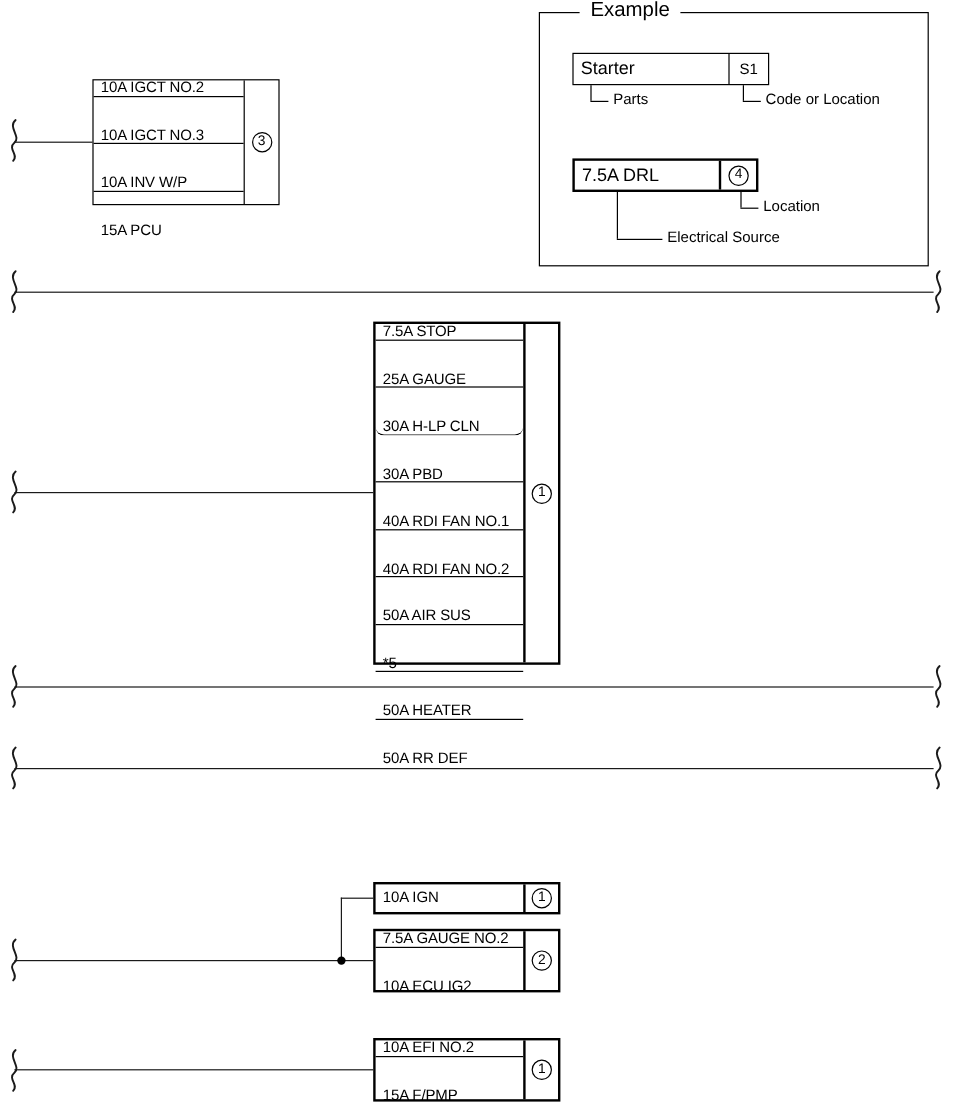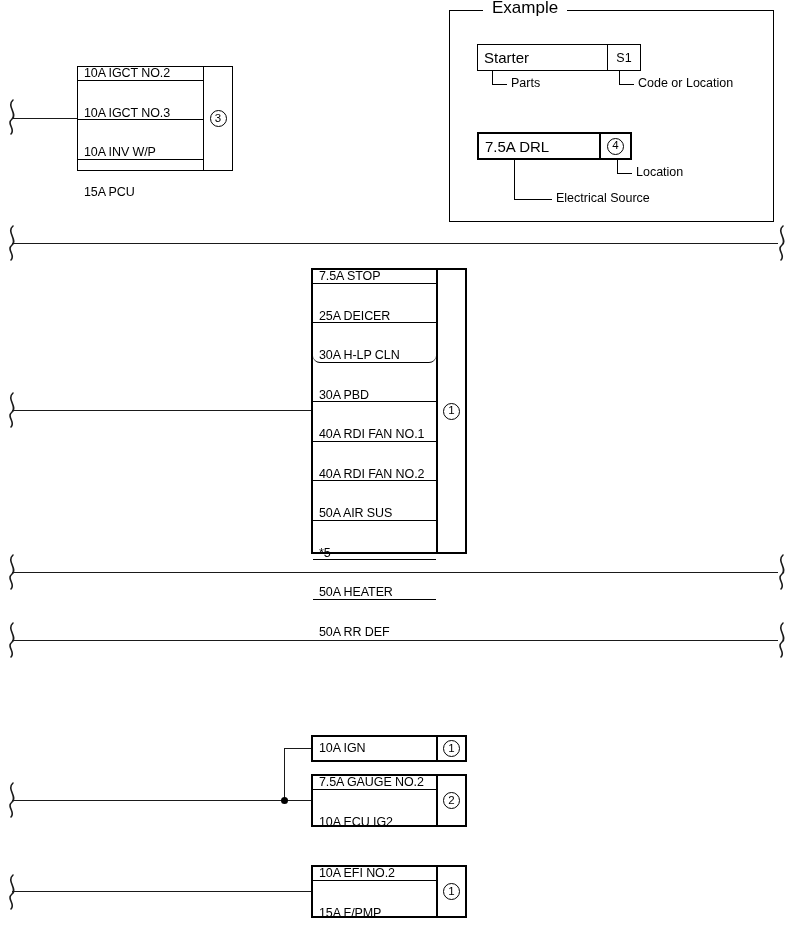--- a/index.html
+++ b/index.html
@@ -236,21 +236,21 @@
   <div class="brk" style="left:4px; top:391px;">
     <svg width="16" height="38" viewBox="0 0 16 38">
       <path d="M9 2 C2 8, 14 16, 8 21 C2 26, 12 31, 7 36" fill="none" stroke="#1a1a1a" stroke-width="1.6" stroke-linecap="round"></path>
     </svg>
   </div>
   <div class="wire" style="left:12px; top:410px; width:300px;"></div>
 
   <div class="fuse-block" style="left:311px; top:268px; width:156px; height:286px;justify-content:space-between;">
     <div class="fuse-rows">
       <div class="fuse-row" style="height:26px;">7.5A STOP</div>
-      <div class="fuse-row" style="height:26px;">25A DEICER</div>
+      <div class="fuse-row" style="height:26px;">25A GAUGE</div>
       <div class="fuse-row" style="height:26px;border-radius:10px;">30A H-LP CLN</div>
       <div class="fuse-row" style="height:26px;">30A PBD</div>
       <div class="fuse-row" style="height:26px;">40A RDI FAN NO.1</div>
       <div class="fuse-row" style="height:26px;">40A RDI FAN NO.2</div>
       <div class="fuse-row" style="height:26px;">50A AIR SUS</div>
       <div class="fuse-row" style="height:26px;">*5</div>
       <div class="fuse-row" style="height:26px;">50A HEATER</div>
       <div class="fuse-row" style="height:25px;">50A RR DEF</div>
     </div>
     <div class="fuse-loc">

